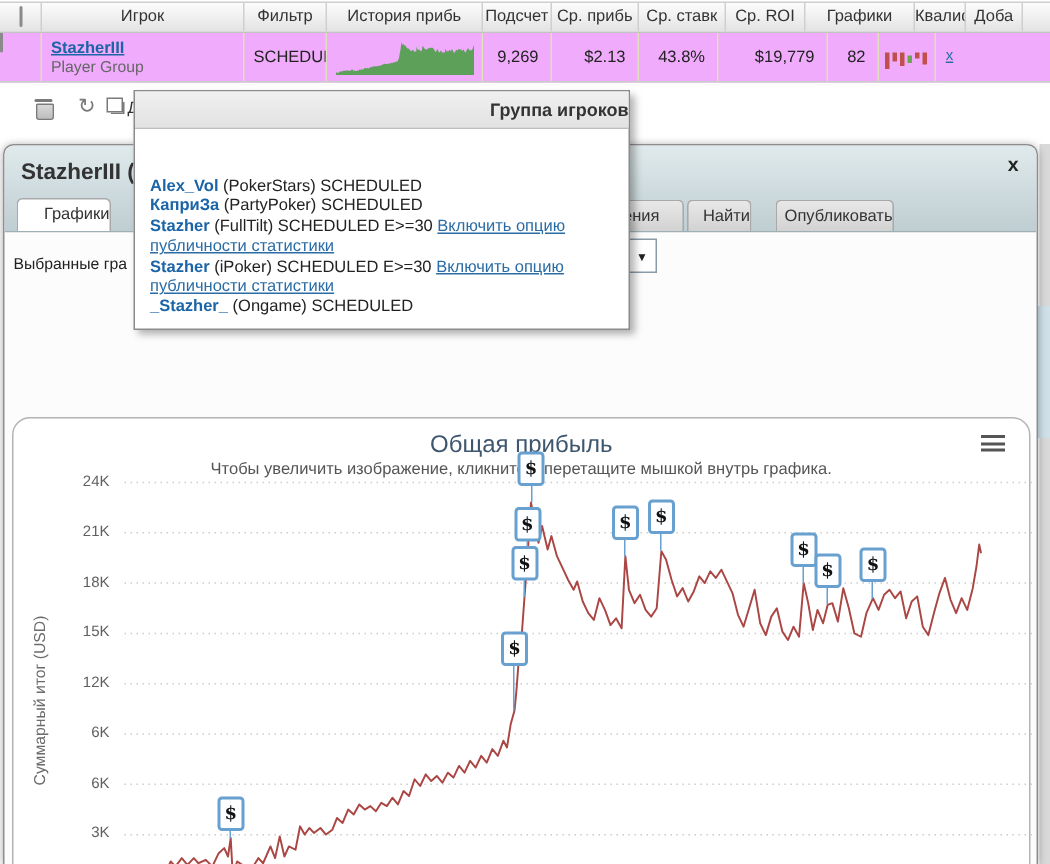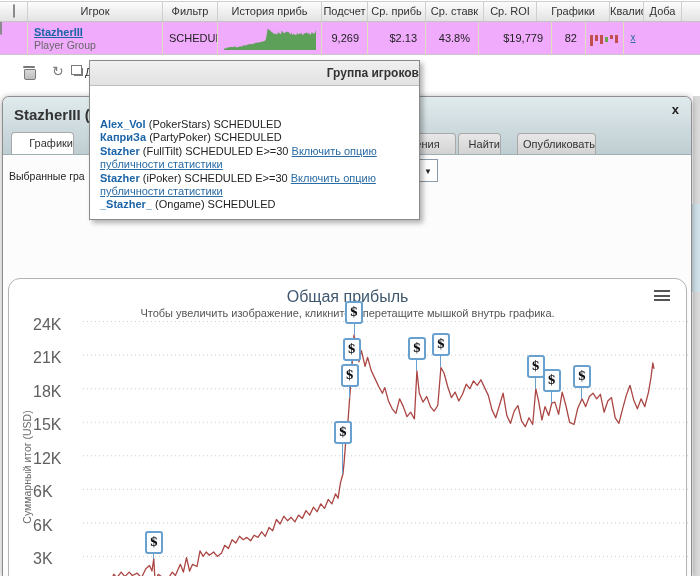--- a/index.html
+++ b/index.html
@@ -48,21 +48,21 @@
   .tab.active { background:#fff; height:22px; line-height:21px; }
   .dlg-label { position:absolute; left:6px; top:73px; font-size:10.5px; color:#222; white-space:nowrap; }
   .sel-stub { position:absolute; left:415px; top:62px; width:20px; height:23px; border:1px solid #8a9aa6; background:#fff; font-size:8px; color:#222; text-align:center; line-height:23px; }
 
   
   .chart-box { position:absolute; left:5px; top:181px; width:679px; height:385px; border:1px solid #b3b3b3; border-radius:12px; background:#fff; }
   .ch-title { position:absolute; left:0; right:0; top:9px; text-align:center; font-size:16px; color:#3E576F; }
   .ch-sub { position:absolute; left:0; right:0; top:28px; text-align:center; font-size:11px; color:#555; }
   .ch-burger { position:absolute; right:16px; top:11px; width:16px; height:12px; cursor:pointer; }
   .ch-burger i { display:block; height:2px; background:#555; margin-bottom:2.5px; }
-  .ylab { position:absolute; width:40px; text-align:left; font-size:16px; color:#606060; }
+  .ylab { position:absolute; width:40px; text-align:right; font-size:10px; color:#606060; }
   .ytitle { position:absolute; left:-57px; top:182px; width:150px; text-align:center; font-size:10.5px; color:#6b6b6b; transform:rotate(-90deg); }
   .flag { position:absolute; width:18px; height:23px; border:2px solid #68a0cf; border-radius:3px; background:#fcfeff; text-align:center; font-family:"DejaVu Serif",serif; font-weight:bold; font-size:12px; color:#111; line-height:19px; z-index:5; }
   .flagpole { position:absolute; width:1px; background:#68a0cf; z-index:4; }
 
   
   .popup { position:absolute; left:89px; top:60px; width:331px; z-index:50; background:#fff; border:1px solid #8a8a8a; box-shadow:3px 3px 5px rgba(0,0,0,.3); }
   .popup-head { height:25px; background:linear-gradient(#f0f0f0,#e2e2e2); border-bottom:1px solid #bdbdbd; font-size:12px; font-weight:bold; color:#333; line-height:25px; padding-left:12px;text-align:right; }
   .popup-body { padding:6px 10px 7px 10px; font-size:11px; line-height:13.4px; color:#222;margin-top:26px; }
   .popup-body .nm { font-weight:bold; color:#1b64a7; }
   .popup-body a { color:#2a6ca5; text-decoration:underline; cursor:pointer; }

